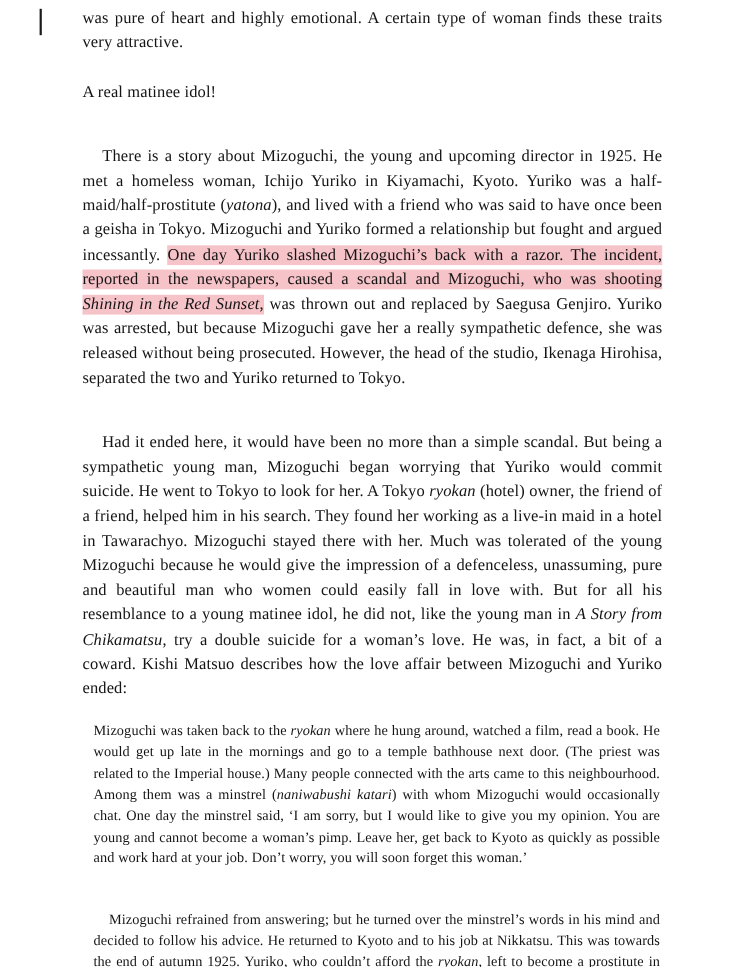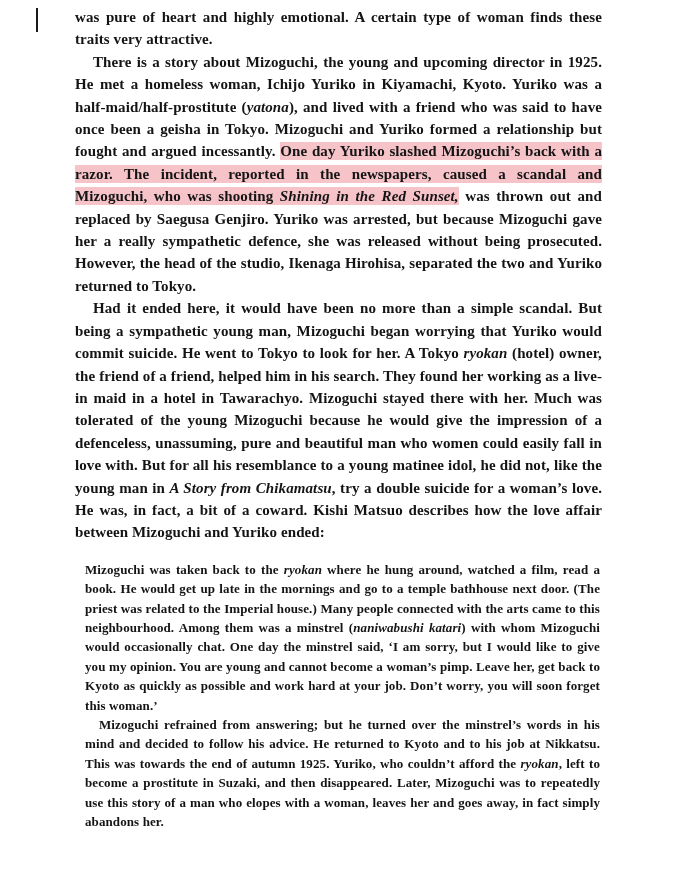--- a/index.html
+++ b/index.html
@@ -29,46 +29,46 @@
     left: 75px;
     top: 6px;
     width: 527px;
   }
   p.para {
     margin: 0;
     font-size: 15px;
     line-height: 22.4px;
     text-align: justify;
     letter-spacing: 0.1px;
-    font-weight: bold;
   }
   p.para.quote {
     font-size: 13px;
     line-height: 19.4px;
     margin-left: 10px;
     margin-right: 2px;
   }
-  p.para.indent { text-indent: 18px; }
+  p.para.indent { text-indent: 18px; margin-top: 36px; }
   p.para.quote.indent { text-indent: 14px; }
   p.para.space-line { margin-top: 22px; }
   p.para.space-section { margin-top: 16px; }
   span.italic { font-style: italic; }
   span.highlight {
     background-color: var(--highlight-color, #f6c3c9);
     padding-top: 1px;
     padding-bottom: 1px;
     box-decoration-break: clone;
     -webkit-box-decoration-break: clone;
   }
 </style>
 </head>
 <body>
 
 <div class="page" style="color: rgb(20, 20, 20);">
   <div class="margin-mark"></div>
   <div class="content">
       <p class="para"><span>was pure of heart and highly emotional. A certain type of woman finds these traits very attractive.</span></p>
+      <p class="para space-line"><span>A real matinee idol!</span></p>
       <p class="para indent"><span>There is a story about Mizoguchi, the young and upcoming director in 1925. He met a homeless woman, Ichijo Yuriko in Kiyamachi, Kyoto. Yuriko was a half-maid/half-prostitute (</span><span class="italic">yatona</span><span>), and lived with a friend who was said to have once been a geisha in Tokyo. Mizoguchi and Yuriko formed a relationship but fought and argued incessantly. </span><span class="highlight">One day Yuriko slashed Mizoguchi’s back with a razor. The incident, reported in the newspapers, caused a scandal and Mizoguchi, who was shooting </span><span class="italic highlight">Shining in the Red Sunset,</span><span> was thrown out and replaced by Saegusa Genjiro. Yuriko was arrested, but because Mizoguchi gave her a really sympathetic defence, she was released without being prosecuted. However, the head of the studio, Ikenaga Hirohisa, separated the two and Yuriko returned to Tokyo.</span></p>
       <p class="para indent"><span>Had it ended here, it would have been no more than a simple scandal. But being a sympathetic young man, Mizoguchi began worrying that Yuriko would commit suicide. He went to Tokyo to look for her. A Tokyo </span><span class="italic">ryokan</span><span> (hotel) owner, the friend of a friend, helped him in his search. They found her working as a live-in maid in a hotel in Tawarachyo. Mizoguchi stayed there with her. Much was tolerated of the young Mizoguchi because he would give the impression of a defenceless, unassuming, pure and beautiful man who women could easily fall in love with. But for all his resemblance to a young matinee idol, he did not, like the young man in </span><span class="italic">A Story from Chikamatsu</span><span>, try a double suicide for a woman’s love. He was, in fact, a bit of a coward. Kishi Matsuo describes how the love affair between Mizoguchi and Yuriko ended:</span></p>
       <p class="para quote space-section"><span>Mizoguchi was taken back to the </span><span class="italic">ryokan</span><span> where he hung around, watched a film, read a book. He would get up late in the mornings and go to a temple bathhouse next door. (The priest was related to the Imperial house.) Many people connected with the arts came to this neighbourhood. Among them was a minstrel (</span><span class="italic">naniwabushi katari</span><span>) with whom Mizoguchi would occasionally chat. One day the minstrel said, ‘I am sorry, but I would like to give you my opinion. You are young and cannot become a woman’s pimp. Leave her, get back to Kyoto as quickly as possible and work hard at your job. Don’t worry, you will soon forget this woman.’</span></p>
       <p class="para quote indent"><span>Mizoguchi refrained from answering; but he turned over the minstrel’s words in his mind and decided to follow his advice. He returned to Kyoto and to his job at Nikkatsu. This was towards the end of autumn 1925. Yuriko, who couldn’t afford the </span><span class="italic">ryokan</span><span>, left to become a prostitute in Suzaki, and then disappeared. Later, Mizoguchi was to repeatedly use this story of a man who elopes with a woman, leaves her and goes away, in fact simply abandons her.</span></p>
     </div>
 </div>
 
 </body></html>

